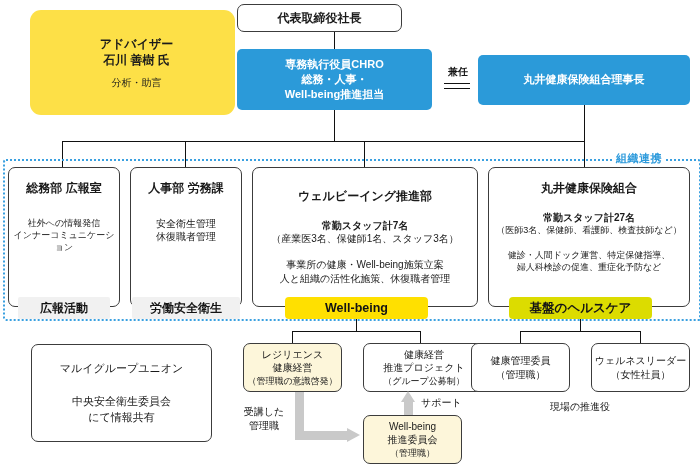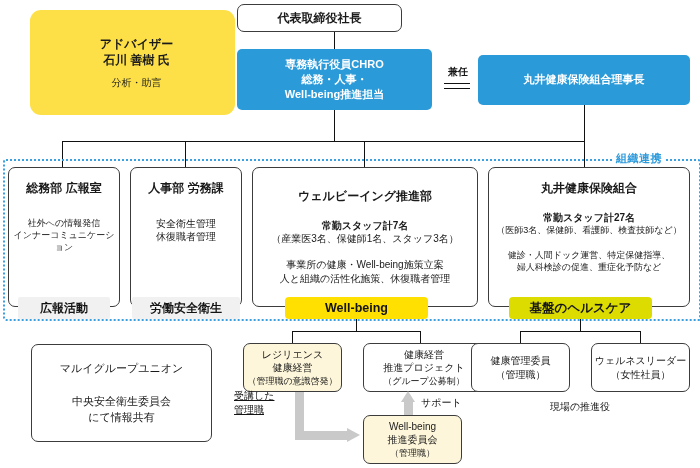--- a/index.html
+++ b/index.html
@@ -171,21 +171,21 @@
 <div class="box paleyellow" style="left:363px;top:415px;width:99px;height:49px;">
   <div class="t10">Well-being</div>
   <div class="t10">推進委員会</div>
   <div class="t9">（管理職）</div>
 </div>
 
 <div class="gray-arrow-shaft" style="left:295px;top:392px;width:9px;height:48px;"></div>
 <div class="gray-arrow-shaft" style="left:295px;top:431px;width:52px;height:9px;"></div>
 <div class="gray-arrow-head" style="left:347px;top:428px;border-top:7px solid transparent;border-bottom:7px solid transparent;border-left:13px solid #c9c9c9;"></div>
 
-<div class="plain" style="left:234px;top:389px;width:60px;text-align:left;text-decoration:underline;">
+<div class="plain" style="left:234px;top:405px;width:60px;text-align:center;">
   <div>受講した</div>
   <div>管理職</div>
 </div>
 
 <div class="gray-arrow-shaft" style="left:404px;top:399px;width:9px;height:16px;"></div>
 <div class="gray-arrow-head" style="left:401px;top:391px;border-left:7px solid transparent;border-right:7px solid transparent;border-bottom:11px solid #c9c9c9;"></div>
 <div class="plain" style="left:421px;top:396px;width:50px;text-align:left;">サポート</div>
 
 <div class="ln lnv" style="left:580px;top:319px;height:12px;"></div>
 <div class="ln lnh" style="left:520px;top:331px;width:120px;"></div>

